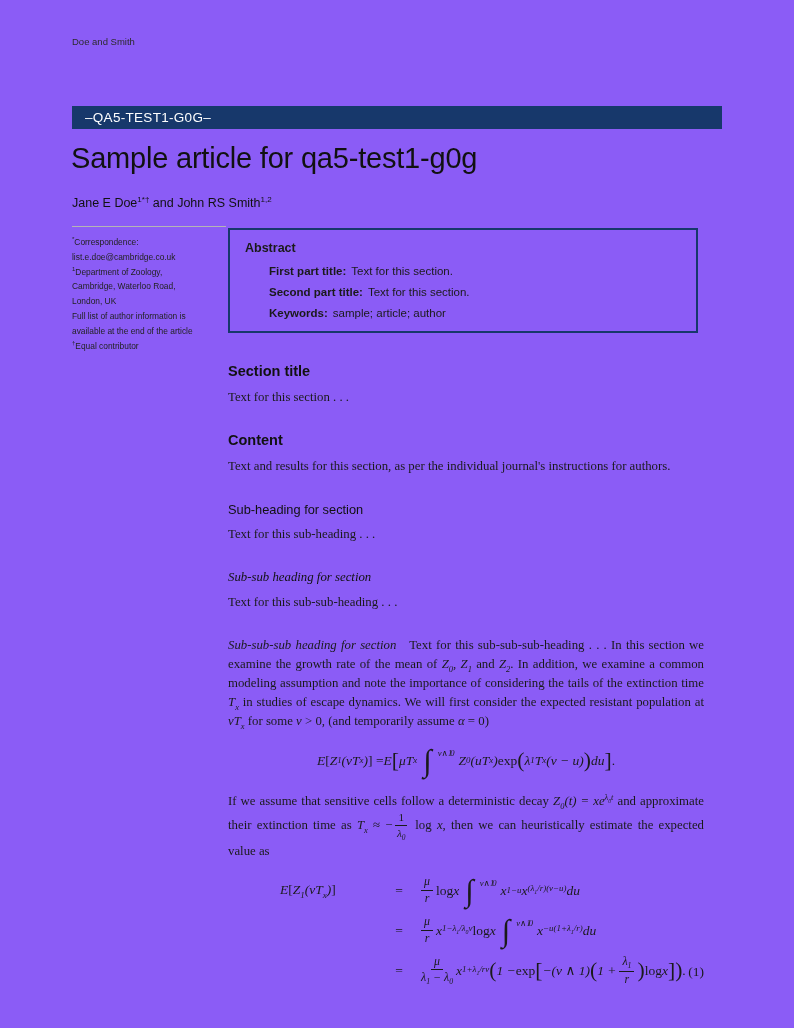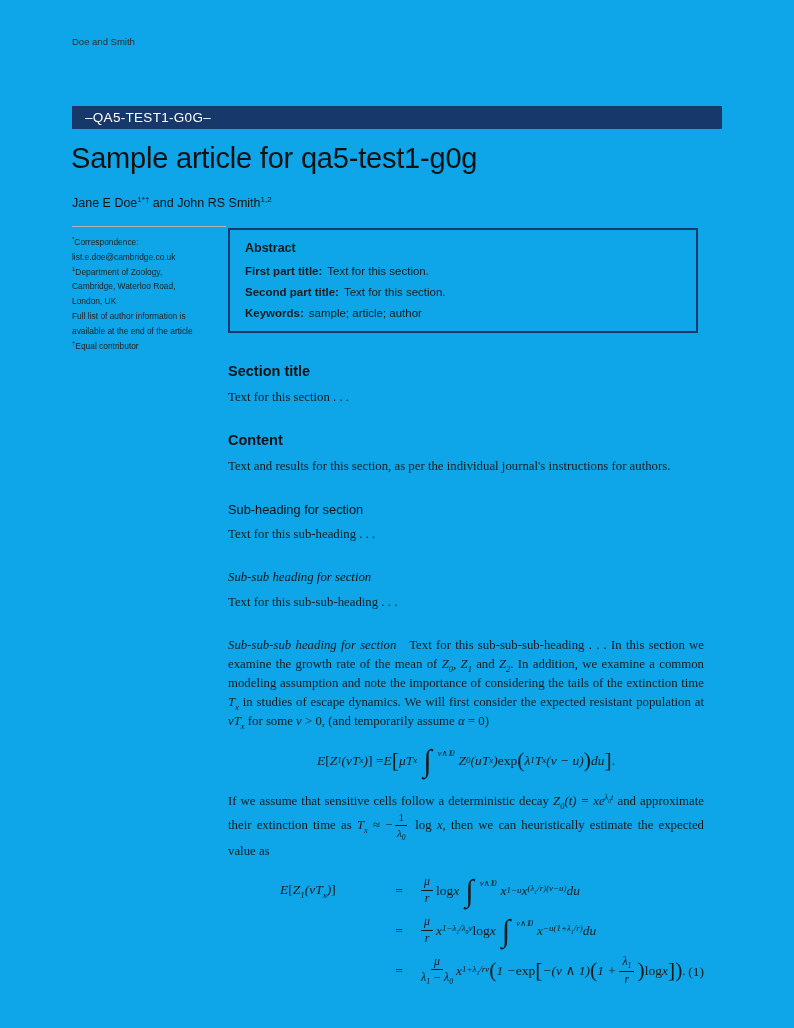--- a/index.html
+++ b/index.html
@@ -1,16 +1,16 @@
 <!DOCTYPE html>
 <html><head>
 <meta charset="utf-8">
 <style>
   html,body{margin:0;padding:0;background:#ffffff;}
-  .page{position:relative;width:794px;height:1028px;background:#0ea5e9;overflow:hidden;
+  .page{position:relative;width:794px;height:1028px;background:#8b5cf6;overflow:hidden;
         font-family:"Liberation Sans",sans-serif;color:#1a1a1a;}
 
   .running-head{position:absolute;left:72px;top:36px;font-size:9.5px;color:#2b2b2b;}
 
   .banner{position:absolute;left:72px;top:106px;width:650px;height:23px;
           background:#17386b;display:flex;align-items:center;}
   .banner span{color:#ffffff;font-weight:400;font-size:13.5px;letter-spacing:.3px;padding-left:13px;}
 
   .title{position:absolute;left:71px;top:142px;margin:0;font-size:29px;font-weight:500;
          letter-spacing:-.2px;color:#111;}
@@ -18,21 +18,21 @@
   .authors sup{font-size:8px;}
 
   .sidebar{position:absolute;left:72px;top:226px;width:154px;}
   .side-rule{border-top:1px solid #b5b5b5;margin-bottom:6px;}
   .side-line{font-size:8.4px;line-height:12px;white-space:nowrap;color:#222;}
   .side-line sup{font-size:6px;}
 
   .abstract-box{position:absolute;left:228px;top:228px;width:470px;box-sizing:border-box;
                 border:2px solid #17386b;padding:11px 15px 12px;}
   .abstract-title{font-weight:700;font-size:12.5px;margin-bottom:10px;}
-  .abstract-line{font-size:11.5px;margin-bottom:9px;}
+  .abstract-line{font-size:11.5px;margin-bottom:9px;margin-left:24px;}
   .abstract-line:last-child{margin-bottom:0;}
   .abstract-line .lbl{font-weight:700;margin-right:5px;}
 
   .main{position:absolute;left:228px;top:362px;width:476px;
         font-family:"Liberation Serif",serif;font-size:12.8px;line-height:19px;}
   .block{margin-bottom:24px;}
   .main h2{font-family:"Liberation Sans",sans-serif;font-size:14.5px;font-weight:700;
            margin:0 0 7px;color:#111;}
   .main h3{font-family:"Liberation Sans",sans-serif;font-size:12.8px;font-weight:400;
            margin:0 0 6px;color:#111;}

